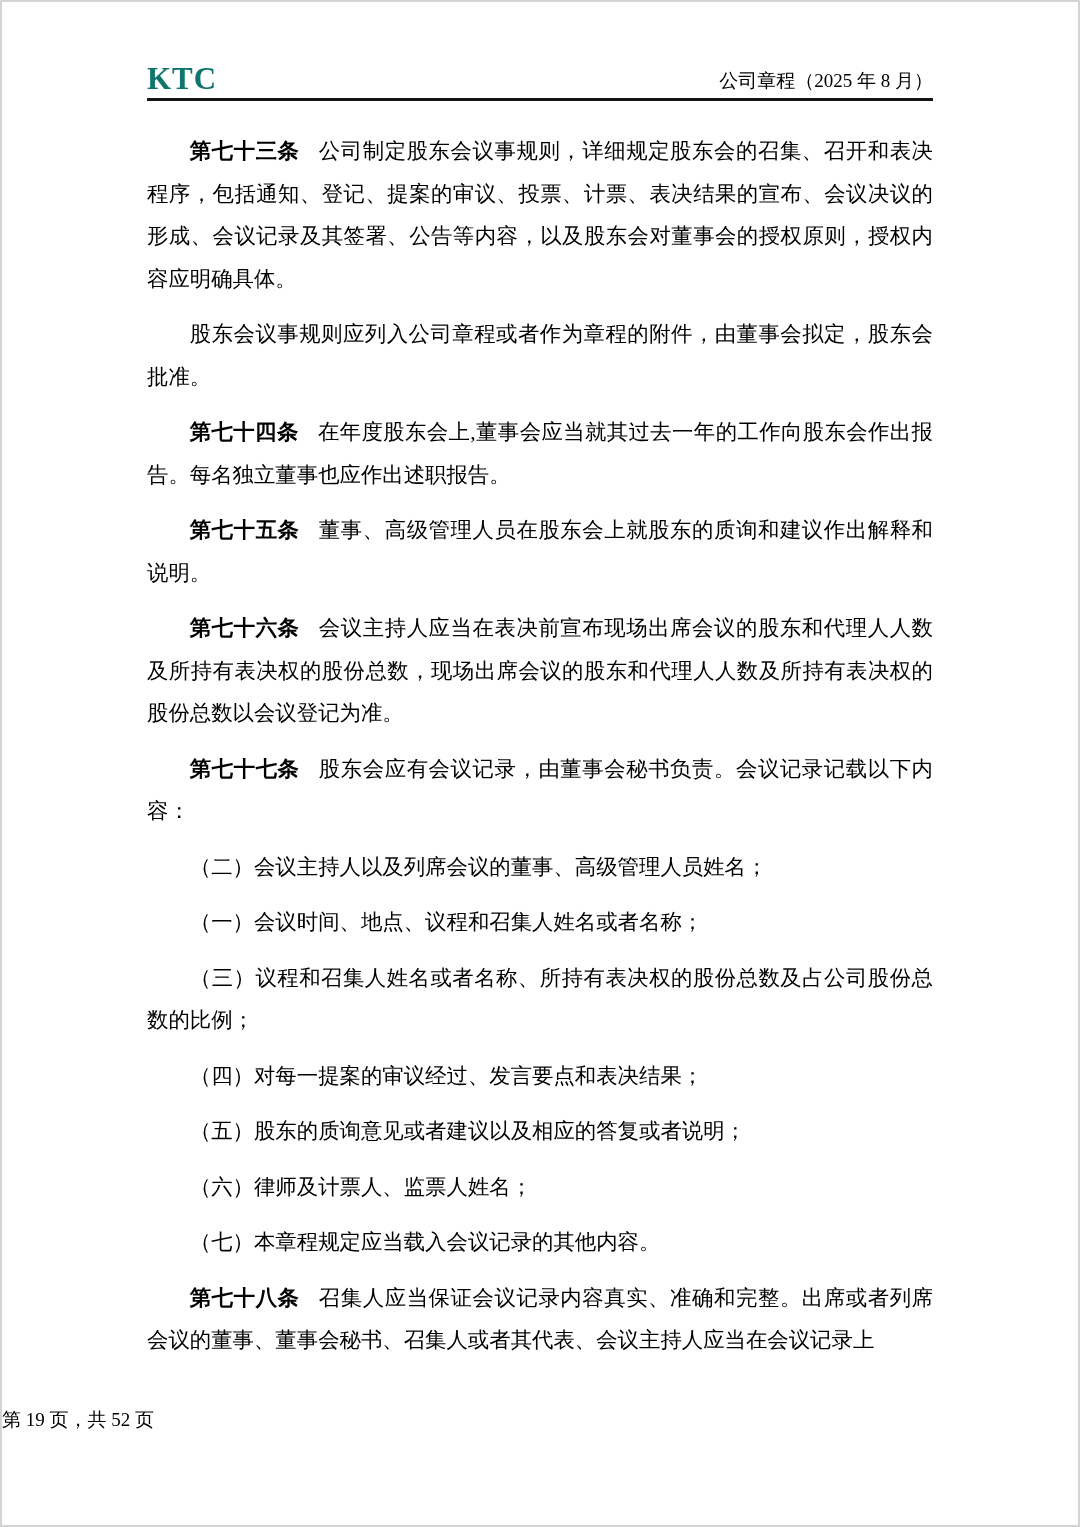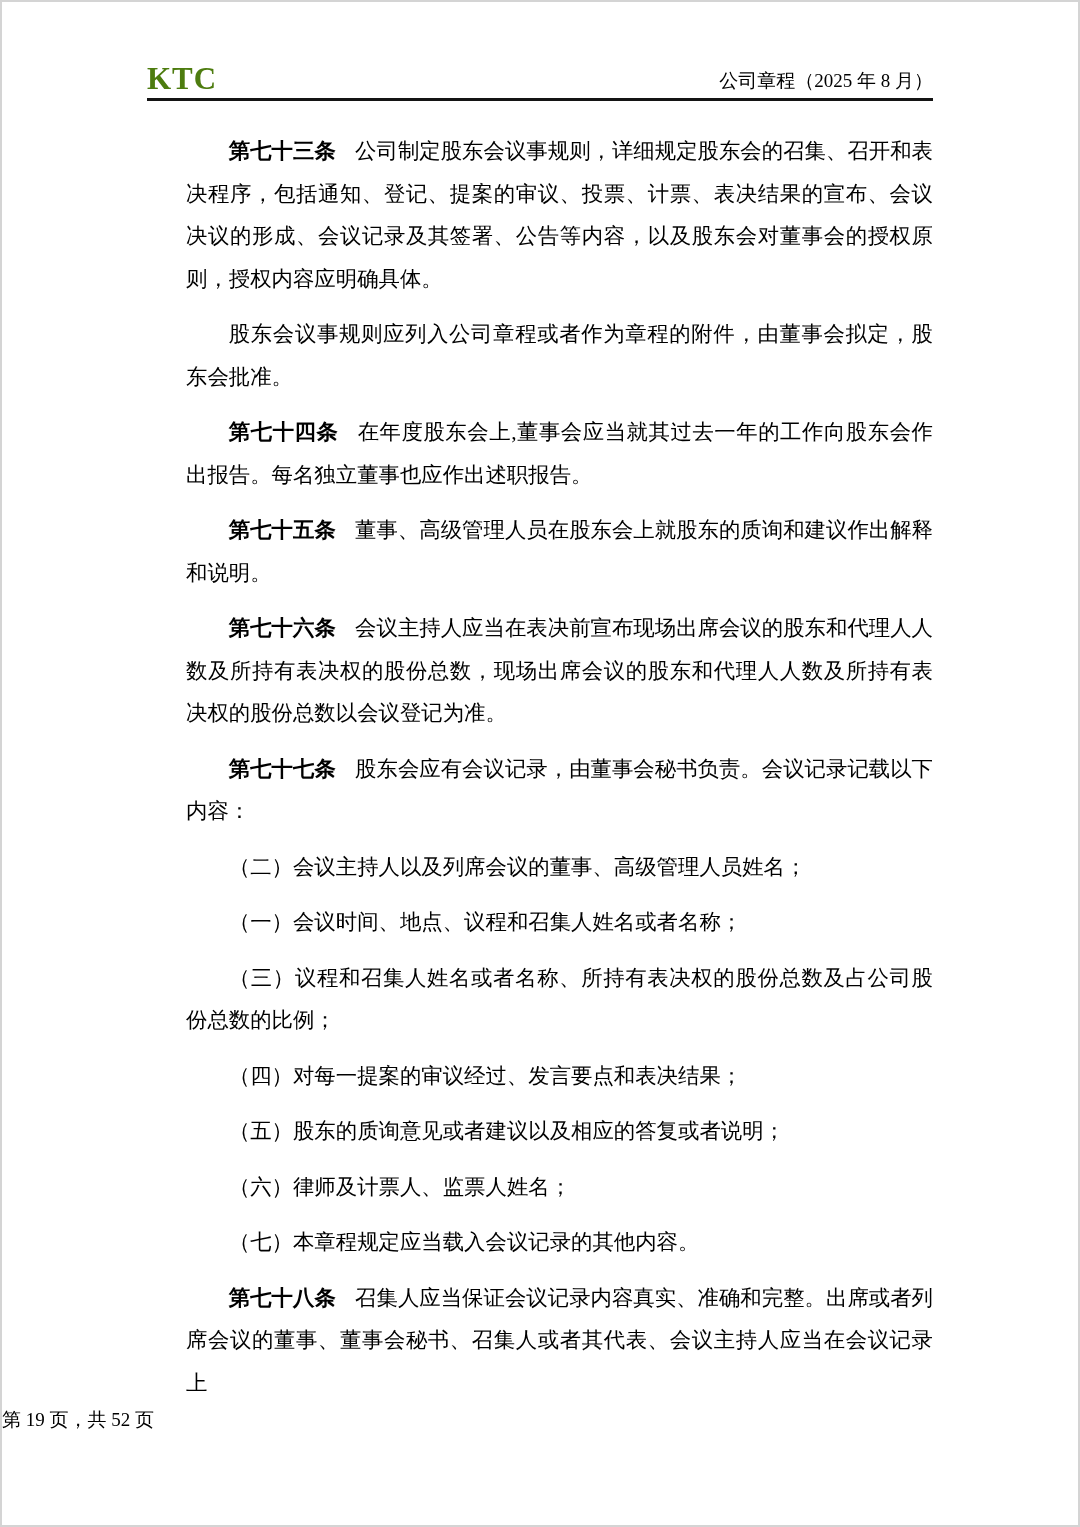--- a/index.html
+++ b/index.html
@@ -27,37 +27,36 @@
     justify-content: space-between;
     align-items: flex-end;
     border-bottom: 3px solid #141414;
     padding-bottom: 3px;
   }
   .logo {
     font-family: "Liberation Serif", "DejaVu Serif", serif;
     font-weight: bold;
     font-size: 31px;
     line-height: 33px;
-    color: #4d7c0f;
+    color: #0f766e;
     letter-spacing: 1px;
   }
   .header-title {
     font-size: 19px;
     line-height: 24px;
     padding-bottom: 2px;
   }
   .content {
     position: absolute;
     left: 145px;
     right: 145px;
     top: 128px;
     font-size: 21.4px;
     line-height: 42.5px;
     text-align: justify;
-    margin-left: 39px;
   }
   .content p {
     margin: 0 0 13px 0;
     text-indent: 2em;
   }
   .article-no {
     font-weight: bold;
     font-family: "Liberation Sans", "DejaVu Sans", sans-serif;
     margin-right: 0.9em;
   }

